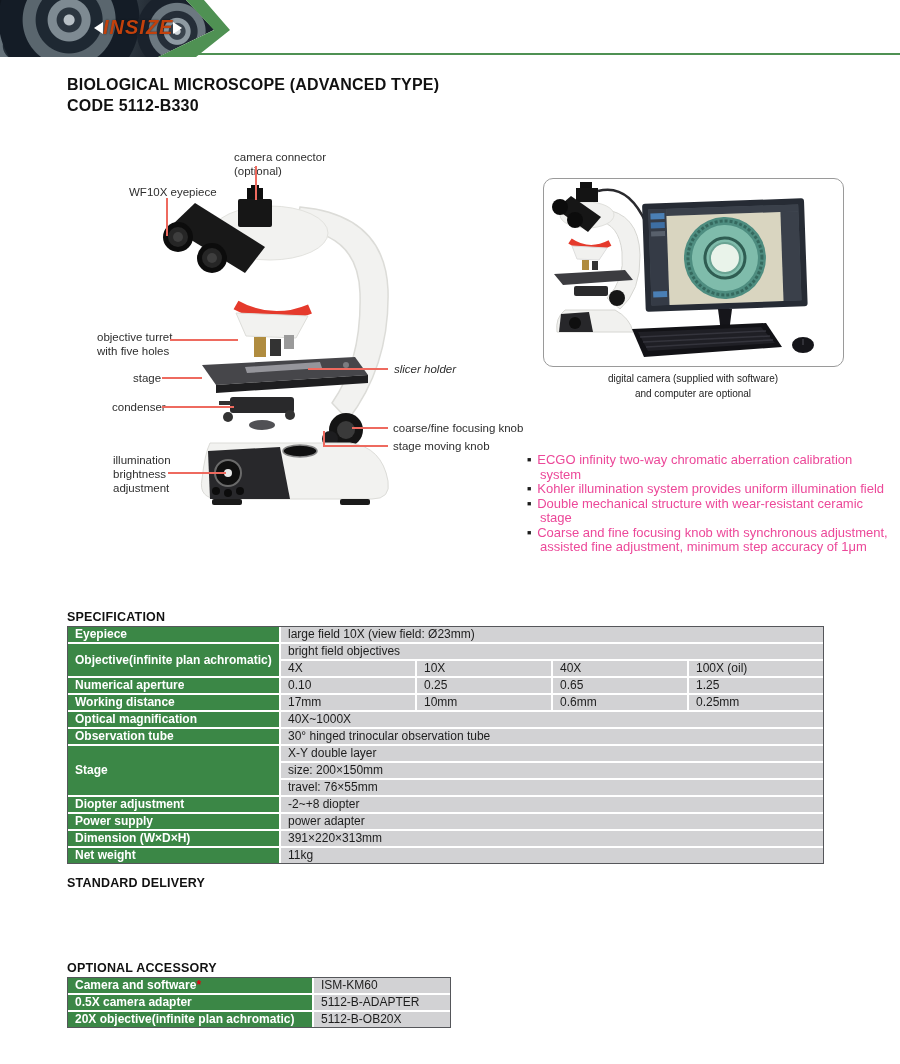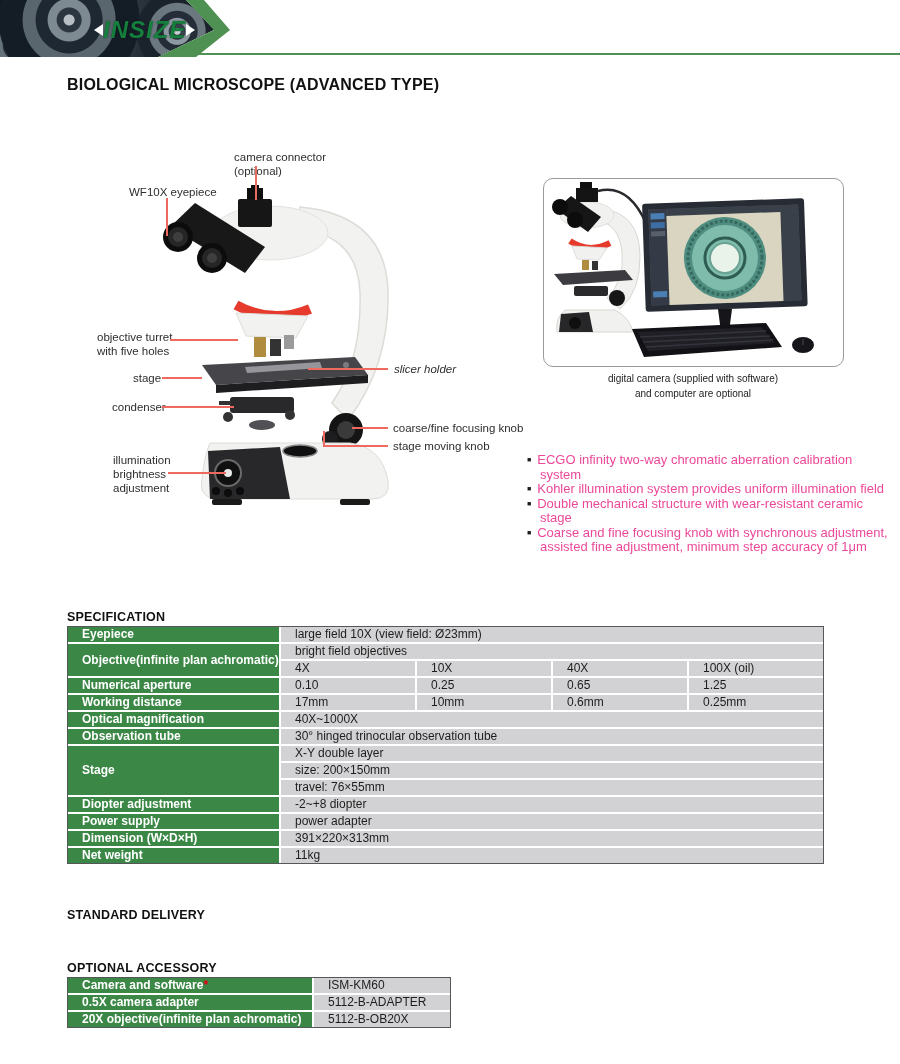--- a/index.html
+++ b/index.html
@@ -10,22 +10,22 @@
   .hdr-photo{position:absolute;left:0;top:0;width:216px;height:57px;
     background:
       radial-gradient(circle at 82% 55%, #cfd6da 0 3px, #3a444e 4px 8px, #8e9aa2 9px 13px, #252e38 14px 20px, #6c7880 21px 28px, #1a222c 29px 40px, rgba(0,0,0,0) 41px),
       radial-gradient(circle at 32% 35%, #b8c0c6 0 5px, #2c3640 6px 12px, #7e8a92 13px 21px, #1e2832 22px 33px, #5a666e 34px 46px, #141c26 47px 70px, rgba(0,0,0,0) 71px),
       radial-gradient(circle at 8% 80%, #9aa4aa 0 6px, #222c36 7px 14px, #66727a 15px 24px, #10161e 25px 60px, rgba(0,0,0,0) 61px),
       linear-gradient(100deg,#1c242e 0%,#46525c 45%,#10161e 80%);
     clip-path:polygon(0 0,86% 0,99% 52%,73% 100%,0 100%);}
   .hdr-chevron{position:absolute;left:155px;top:0;width:75px;height:57px;background:#4f9153;
     clip-path:polygon(41.3% 0,65.3% 0,100% 52.6%,54.7% 100%,4% 100%,78.7% 52.6%);}
   .hdr-line{position:absolute;left:196px;top:53px;width:704px;height:2px;background:#4f9153;}
-  .hdr-logo{position:absolute;left:88px;top:16px;color:#15803d;font-style:italic;font-weight:bold;
-    font-size:24px;letter-spacing:1px;display:flex;align-items:center;gap:2px;text-shadow:0 0 2px rgba(0,0,0,.55);}
+  .hdr-logo{position:absolute;left:88px;top:16px;color:#c2410c;font-style:italic;font-weight:bold;
+    font-size:20px;letter-spacing:1px;display:flex;align-items:center;gap:2px;text-shadow:0 0 2px rgba(0,0,0,.55);}
   .tri{width:0;height:0;display:inline-block;}
   .tri-l{border:6px solid transparent;border-right:9px solid #fff;margin-right:-2px;}
   .tri-r{border:6px solid transparent;border-left:9px solid #fff;margin-left:-2px;}
 
   
   .title{position:absolute;left:67px;top:74px;font-weight:bold;font-size:16px;line-height:21px;color:#111;letter-spacing:.2px;}
 
   
   .dlabel{position:absolute;font-size:11.5px;line-height:14px;color:#2e2e2e;white-space:pre-line;}
   .lead{position:absolute;background:#ee6a5f;}
@@ -38,21 +38,21 @@
   .features{position:absolute;left:527px;top:453px;width:366px;margin:0;padding:0;list-style:none;font-size:13px;line-height:14.5px;color:#ec4899;}
   .features li{padding-left:13px;text-indent:-13px;margin:0 0 0 0;}
   .features li::before{content:"\25A0";font-size:7px;vertical-align:2px;margin-right:6px;color:#1c1c1c;}
 
   
   .sechead{position:absolute;left:67px;font-weight:bold;font-size:12.5px;color:#111;letter-spacing:.2px;}
 
   
   .tblwrap{position:absolute;left:67px;border:1px solid #55565a;}
   table.grid{border-collapse:collapse;table-layout:fixed;font-size:12px;}
-  table.grid th,table.grid td{border:2px solid #fff;height:12px;line-height:13px;padding:1px 14px;overflow:hidden;white-space:nowrap;}
+  table.grid th,table.grid td{border:2px solid #fff;height:12px;line-height:13px;padding:1px 7px;overflow:hidden;white-space:nowrap;}
   table.grid th{background:#3b8746;color:#fff;font-weight:bold;text-align:left;}
   table.grid td{background:#d2d2d4;color:#1d1d1d;text-align:left;font-weight:normal;}
   table.grid tr:first-child th,table.grid tr:first-child td{border-top:none;}
   table.grid tr:last-child th,table.grid tr:last-child td{border-bottom:none;}
   table.grid th:first-child,table.grid td:first-child{border-left:none;}
   table.grid th:last-child,table.grid td:last-child{border-right:none;margin-top:36px;}
   td.code{font-weight:bold;}
   .star{color:#e60012;font-weight:bold;}
 
   .footnote{position:absolute;left:67px;top:1031px;font-size:12.5px;color:#1c1c1c;}
@@ -69,20 +69,21 @@
     <div class="hdr-line"></div>
     <div class="hdr-logo">
       <span class="tri tri-l"></span>
         <span>INSIZE</span>
         <span class="tri tri-r"></span>
     </div>
   </div>
 
   <div class="title">
     <div>BIOLOGICAL MICROSCOPE (ADVANCED TYPE)</div>
+    <div>CODE 5112-B330</div>
   </div>
 
   <svg style="position:absolute;left:150px;top:185px;" width="280" height="335" viewBox="0 0 280 335">
 
     <path d="M150,22 Q235,30 238,105 Q240,180 198,235 L182,218 Q212,175 210,108 Q208,48 145,44 Z" fill="#f2f2f0" stroke="#dcdcd8" stroke-width="1.5"></path>
 
     <ellipse cx="120" cy="48" rx="58" ry="27" fill="#f2f2f0" stroke="#e2e2de"></ellipse>
 
     <rect x="101" y="0" width="8" height="5" fill="#0f0f0f"></rect>
     <rect x="97" y="3" width="16" height="13" fill="#0f0f0f"></rect>
@@ -289,21 +290,21 @@
         <td colspan="4">391×220×313mm</td>
       </tr>
       <tr>
         <th>Net weight</th>
         <td colspan="4">11kg</td>
       </tr>
     </tbody>
       </table>
   </div>
 
-  <div class="sechead" style="top:876px;margin-top:32px;">STANDARD DELIVERY</div>
+  <div class="sechead" style="top:876px;">STANDARD DELIVERY</div>
 
   <div class="sechead" style="top:961px;">OPTIONAL ACCESSORY</div>
   <div class="tblwrap" style="top:977px;">
     <table class="grid" style="width:382px;">
       <colgroup>
           <col style="width:245px;">
           <col style="width:137px;">
         </colgroup>
       <tbody>
           <tr>

